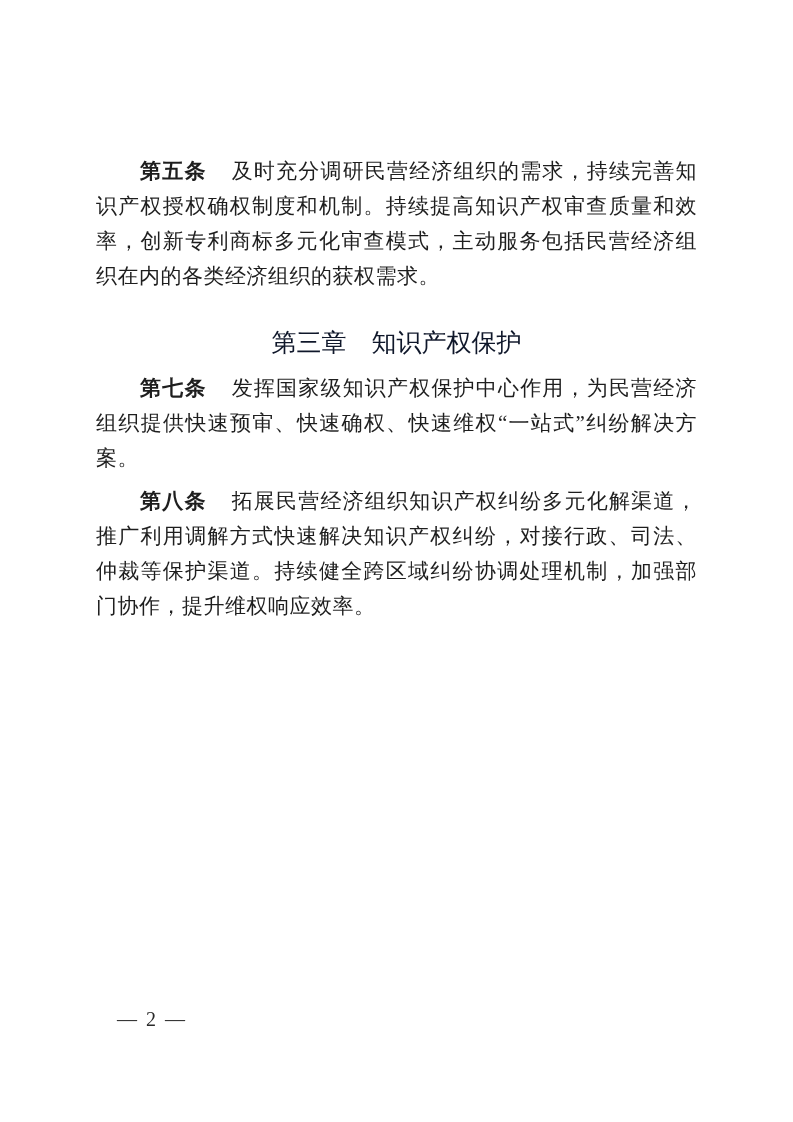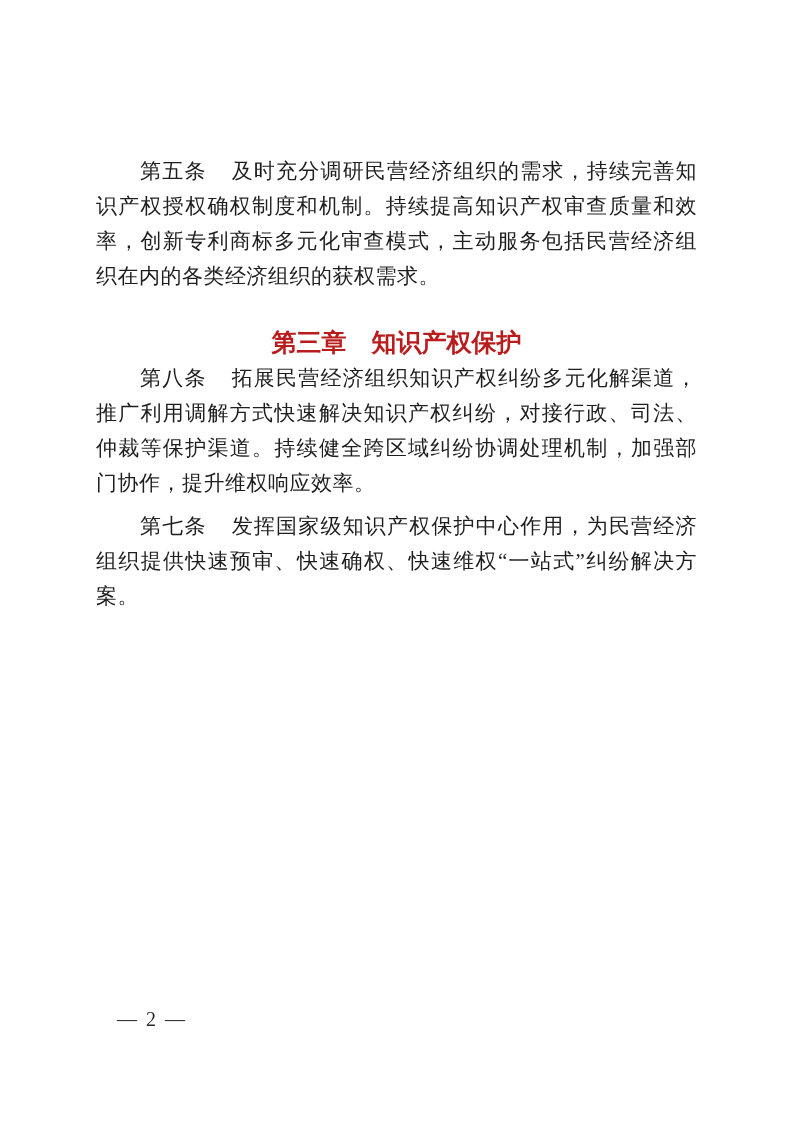--- a/index.html
+++ b/index.html
@@ -24,35 +24,35 @@
   }
   .para {
     margin: 0 0 7px 0;
     font-size: 21px;
     line-height: 35px;
     letter-spacing: 0.5px;
     text-align: justify;
     text-indent: 2.1em;
   }
   .para .label {
-    font-weight: normal;
+    font-weight: bold;
     font-family: "Liberation Sans", "DejaVu Sans", sans-serif;
     margin-right: 25px;
   }
   .para .label:empty {
     margin-right: 0;
   }
   .chapter {
-    margin: 30px 0 0 0;
+    margin: 30px 0 10px 0;
     font-size: 25px;
     line-height: 36px;
-    font-weight: bold;
+    font-weight: normal;
     font-family: "Liberation Sans", "DejaVu Sans", sans-serif;
     text-align: center;
-    color: #b91c1c;
+    color: #0f172a;
   }
   .page-number {
     position: absolute;
     left: 117px;
     top: 1008px;
     font-size: 20px;
     letter-spacing: 2px;
     color: #2a2a2a;
     font-family: "Liberation Serif", "DejaVu Serif", serif;
   }
@@ -62,22 +62,22 @@
 
 <div class="page">
   <main class="content">
 
     <p class="para"><b class="label">第五条</b><span>及时充分调研民营经济组织的需求，持续完善知识产权授权确权制度和机制。持续提高知识产权审查质量和效率，创新专利商标多元化审查模式，主动服务包括民营经济组织在内的各类经济组织的获权需求。</span></p>
 
     <h2 class="chapter">第三章　知识产权保护</h2>
 
 
 
+    <p class="para"><b class="label">第七条</b><span>发挥国家级知识产权保护中心作用，为民营经济组织提供快速预审、快速确权、快速维权“一站式”纠纷解决方案。</span></p>
+
     <p class="para"><b class="label">第八条</b><span>拓展民营经济组织知识产权纠纷多元化解渠道，推广利用调解方式快速解决知识产权纠纷，对接行政、司法、仲裁等保护渠道。持续健全跨区域纠纷协调处理机制，加强部门协作，提升维权响应效率。</span></p>
-
-    <p class="para"><b class="label">第七条</b><span>发挥国家级知识产权保护中心作用，为民营经济组织提供快速预审、快速确权、快速维权“一站式”纠纷解决方案。</span></p>
 
 
 
   </main>
 
   <footer class="page-number">— 2 —</footer>
 </div>
 
 </body></html>

